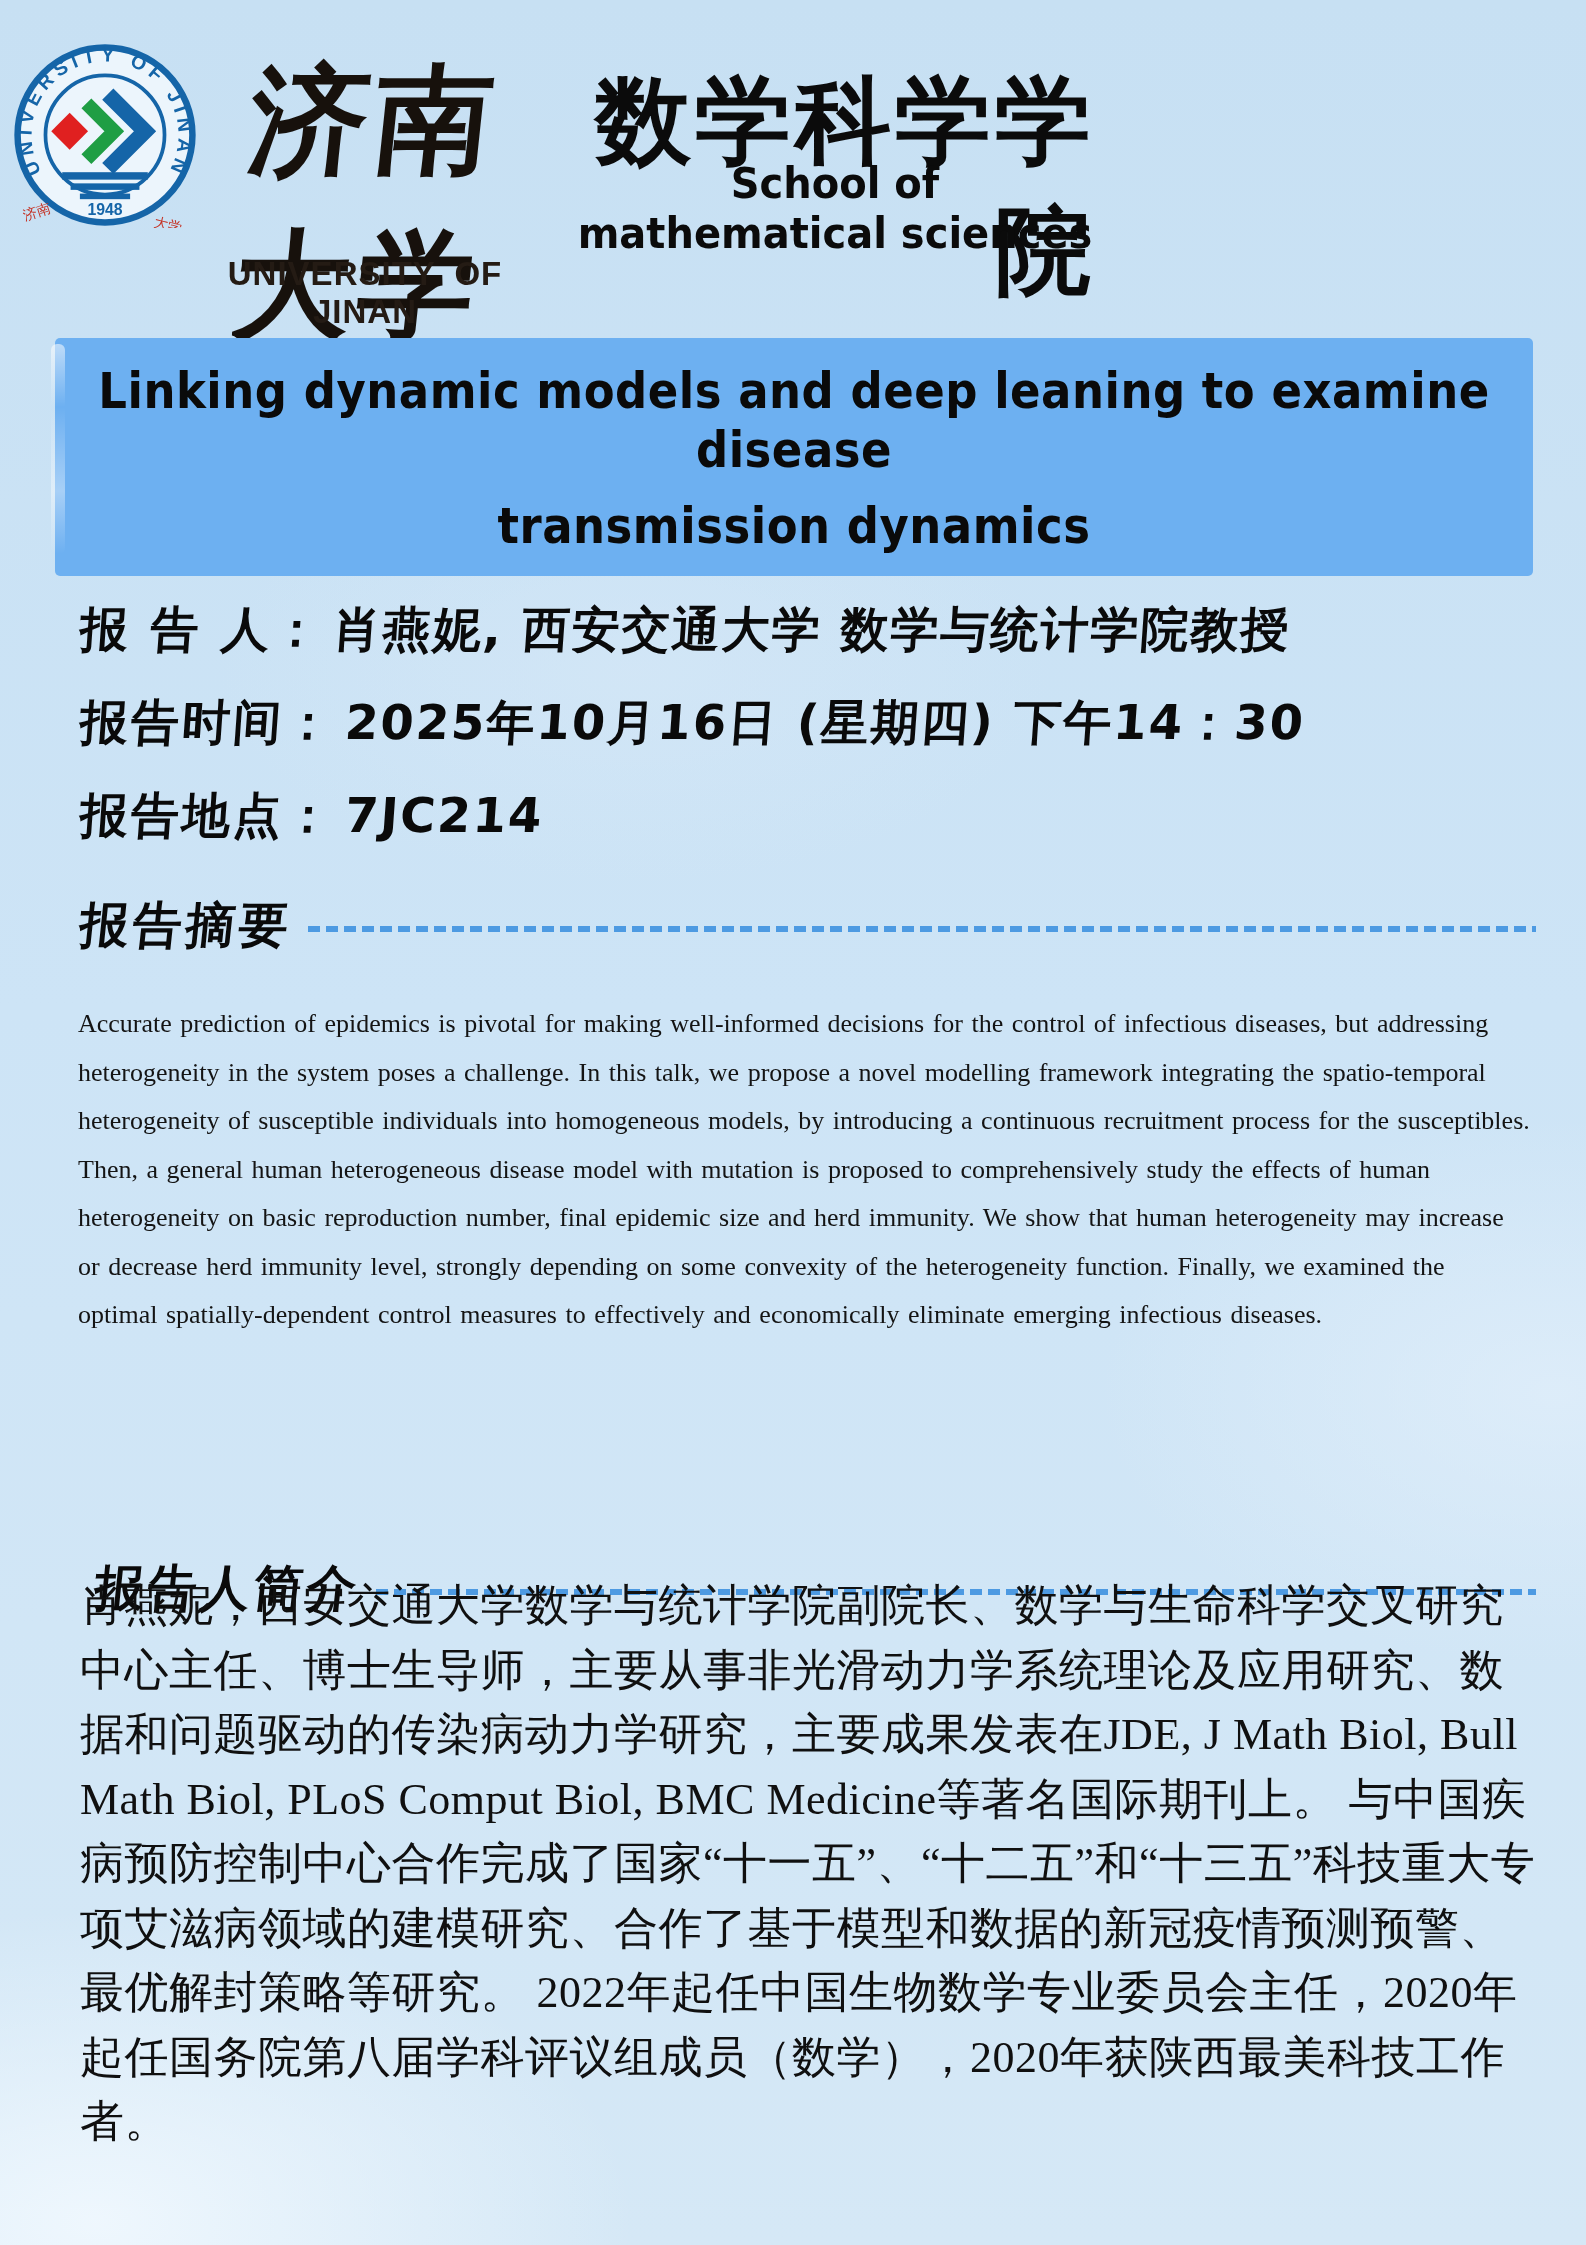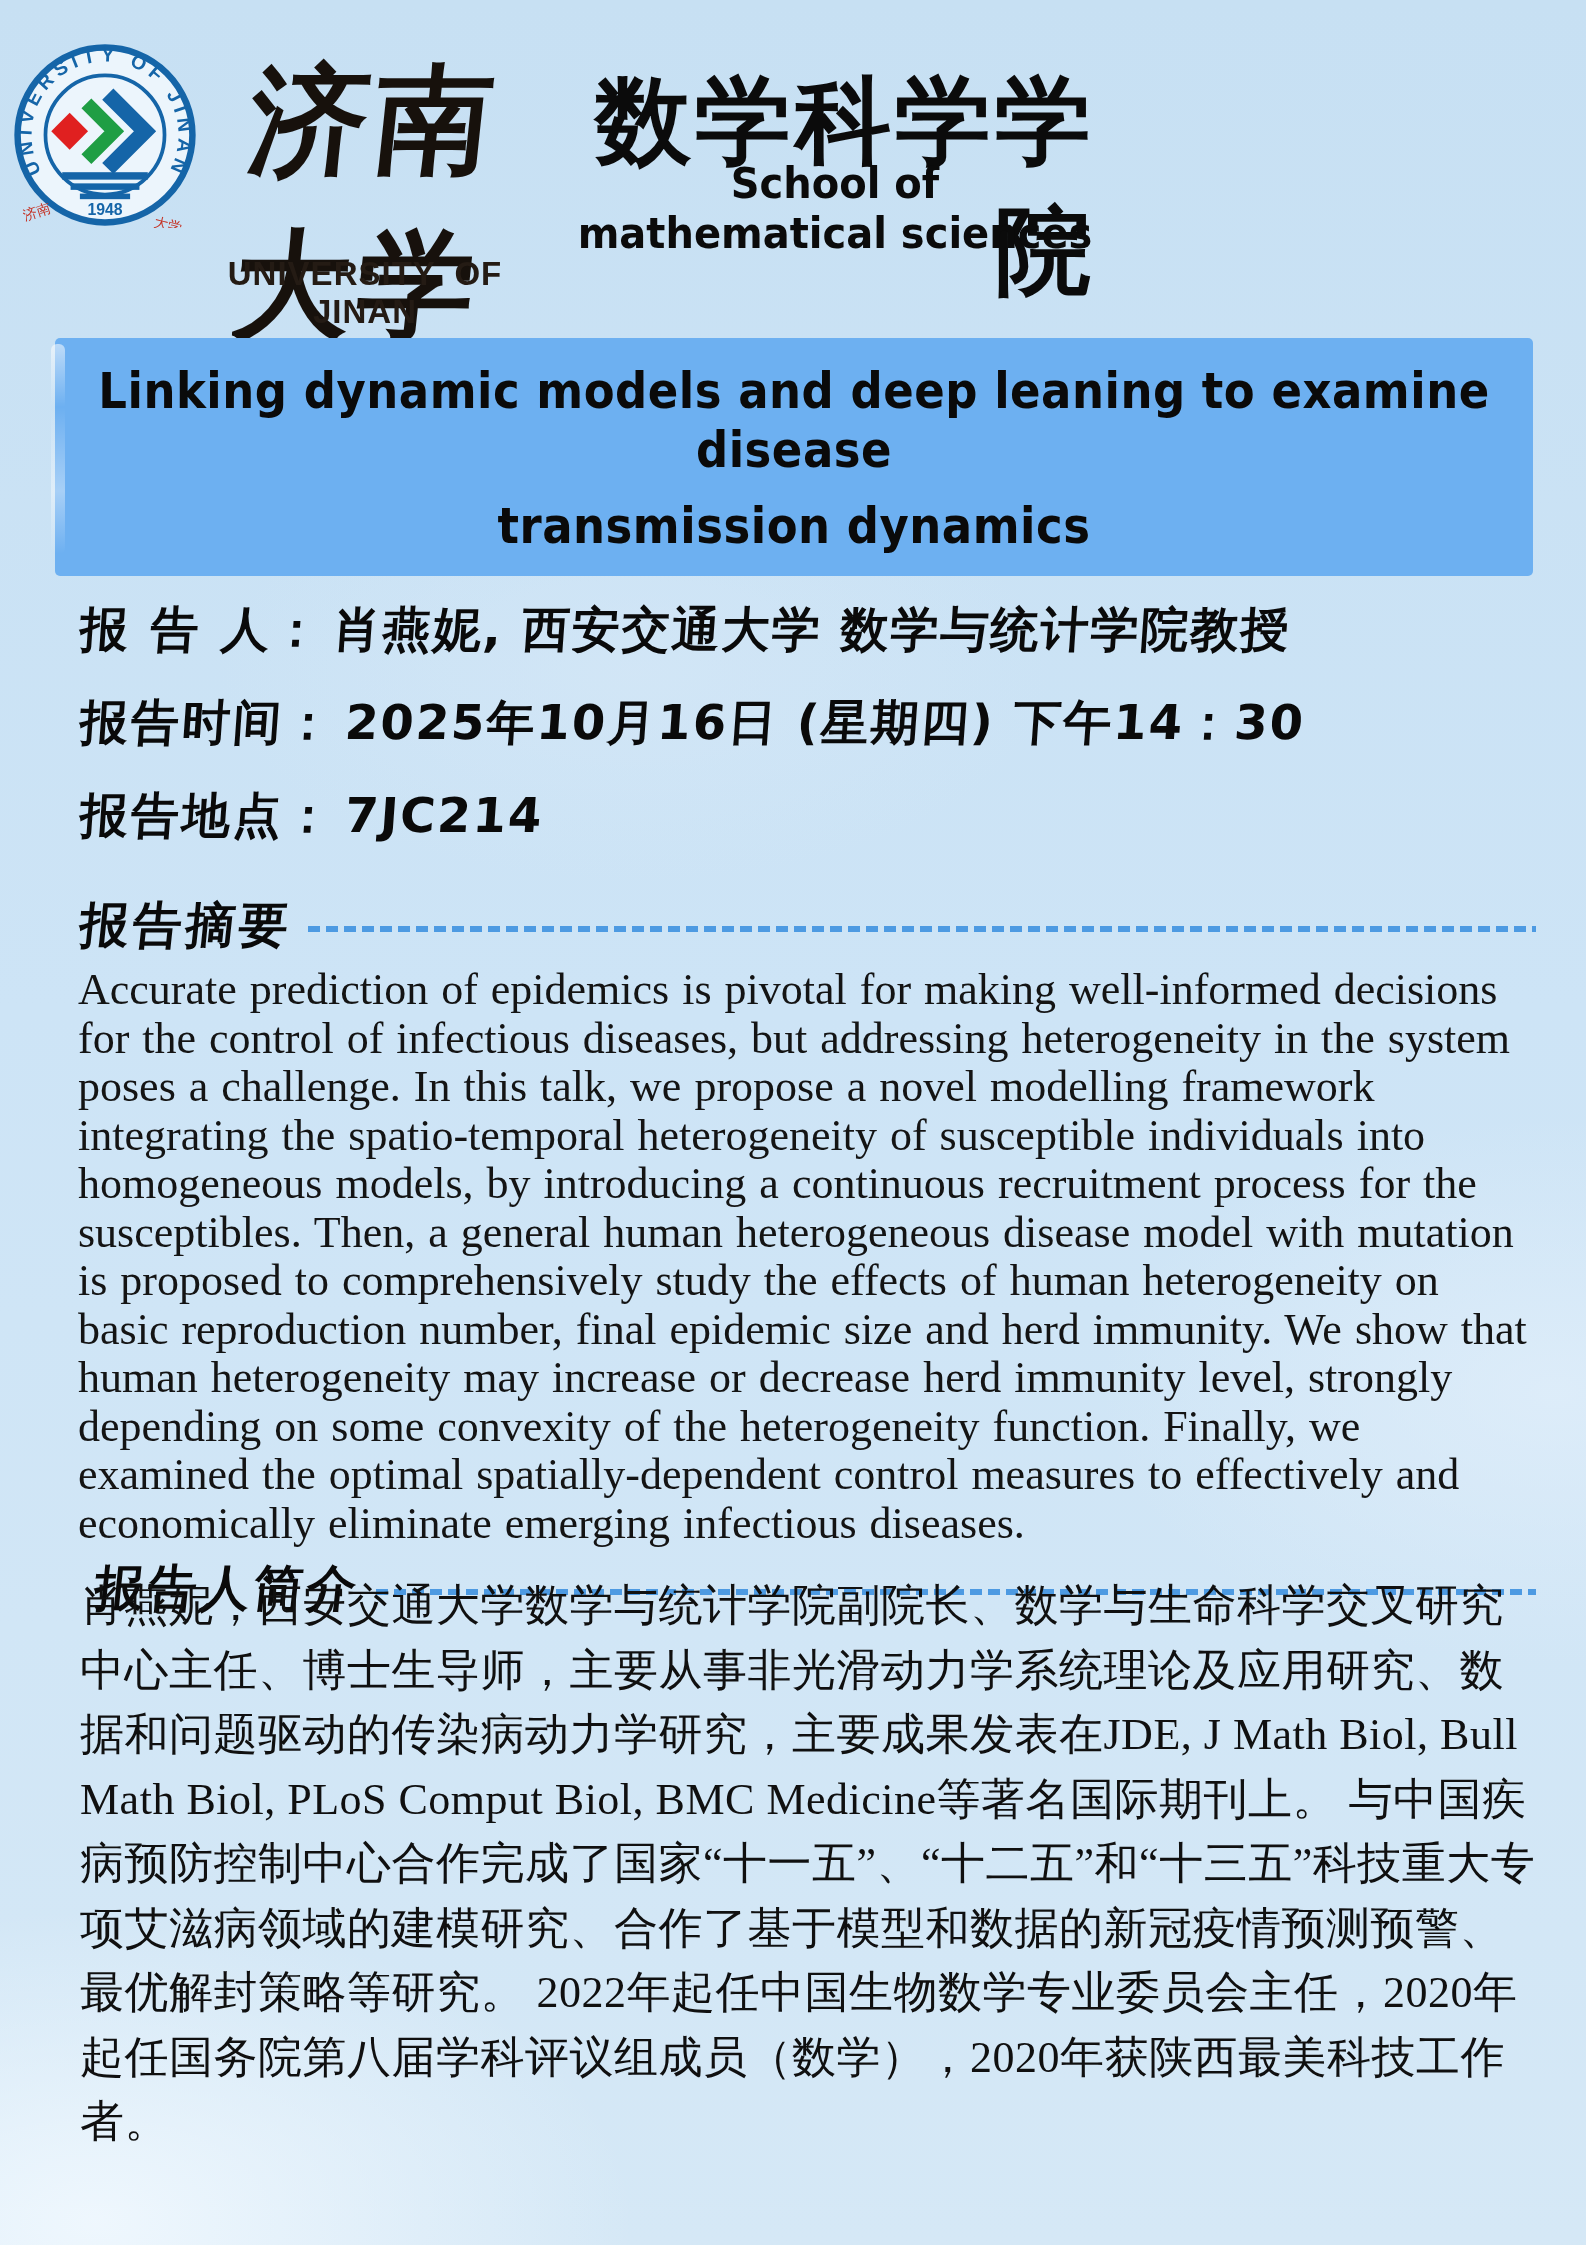--- a/index.html
+++ b/index.html
@@ -64,22 +64,22 @@
   .sec-title{
     font-size:49px; font-weight:900; color:#0a0a0a; letter-spacing:4px; white-space:nowrap;
     font-family:"DejaVu Sans", sans-serif; transform:skewX(-6deg);
   }
   .dashes{
     flex:1; height:6px; margin-left:16px; margin-top:6px;
     background-image:repeating-linear-gradient(90deg,#4d9ae2 0 12px, rgba(0,0,0,0) 12px 18px);
   }
   .abstract-head{ left:80px; top:893px; width:1456px; }
   .abstract-text{
-    position:absolute; left:78px; top:966px; width:1452px;
-    font-family:"Liberation Serif", serif; font-size:44px; line-height:48.5px;
+    position:absolute; left:78px; top:1000px; width:1452px;
+    font-family:"Liberation Serif", serif; font-size:26px; line-height:48.5px;
     color:#141414; word-spacing:2px;
   }
   .bio-head{ left:95px; top:1556px; width:1441px; }
   .bio-text{
     position:absolute; left:80px; top:1574px; width:1458px;
     font-family:"Liberation Serif", serif; font-size:44px; line-height:64.5px;
     color:#101010; letter-spacing:0.5px;
   }
 </style>
 </head>

